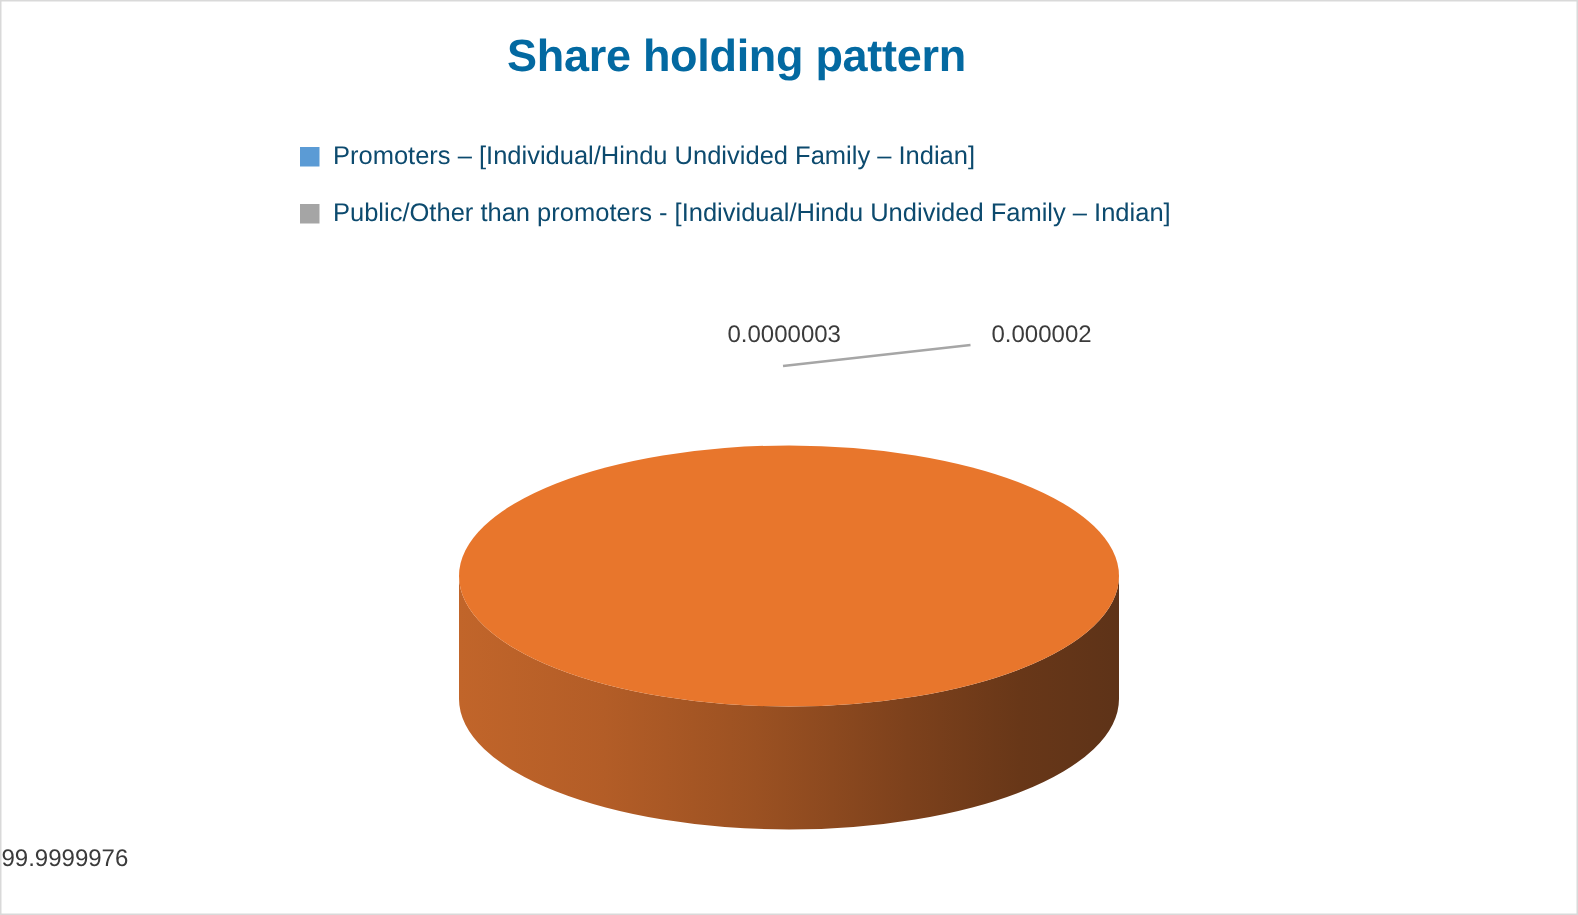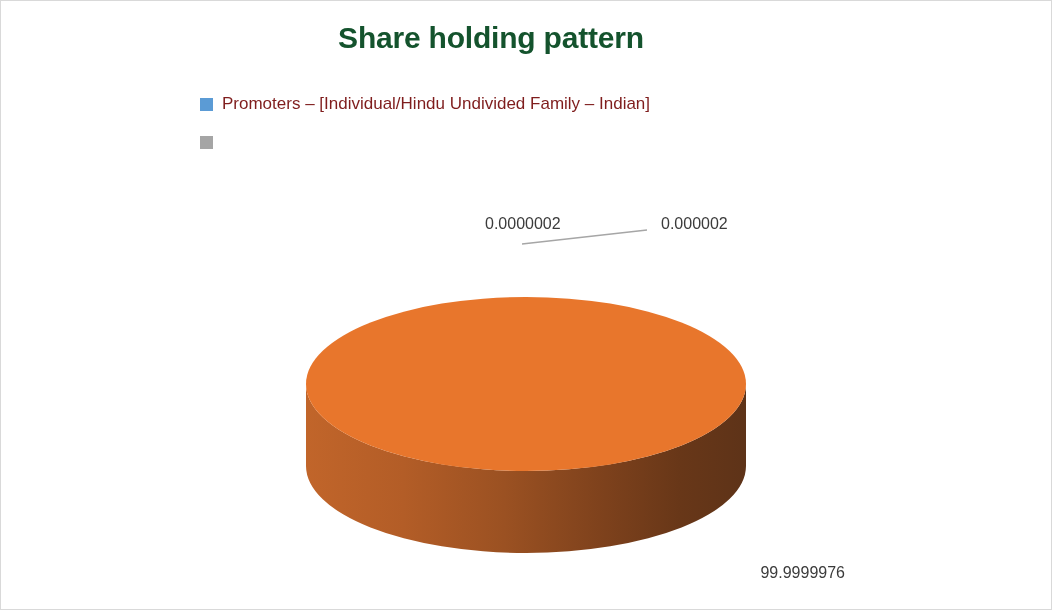--- a/index.html
+++ b/index.html
@@ -21,21 +21,21 @@
   }
   
   #chart-title {
     position: absolute;
     top: 20px;
     left: 0;
     width: 980px;
     text-align: center;
     font-size: 30px;
     font-weight: bold;
-    color: #14532d;
+    color: #0369a1;
     letter-spacing: -0.2px;
   }
   
   #legend {
     position: absolute;
     top: 84px;
     left: 199px;
     width: 760px;
   }
   .legend-item {
@@ -44,21 +44,21 @@
     height: 38px;
   }
   .legend-swatch {
     width: 13px;
     height: 13px;
     flex: 0 0 13px;
     margin-right: 9px;
   }
   .legend-label {
     font-size: 17px;
-    color: #7f1d1d;
+    color: #0c4a6e;
     white-space: nowrap;
   }
   
   #plot-area {
     position: absolute;
     left: 0;
     top: 0;
     width: 1052px;
     height: 610px;
   }
@@ -67,21 +67,21 @@
     font-size: 16px;
     color: #3b3b3b;
     white-space: nowrap;
   }
   #label-slice-0 { left: 484px; top: 214px; }
   #label-slice-2 { left: 660px; top: 214px; }
   #label-slice-1 {
     left: 0;
     top: 563px;
     width: 844px;
-    text-align: right;
+    text-align: left;
   }
   #pie-svg {
     position: absolute;
     left: 0;
     top: 0;
   }
 </style>
 </head>
 <body>
 
@@ -89,20 +89,21 @@
 
   <div id="chart-title">Share holding pattern</div>
 
   <div id="legend">
     <div class="legend-item">
       <span class="legend-swatch" style="background:#5b9bd5"></span>
       <span class="legend-label">Promoters – [Individual/Hindu Undivided Family – Indian]</span>
     </div>
     <div class="legend-item">
       <span class="legend-swatch" style="background:#a5a5a5"></span>
+      <span class="legend-label">Public/Other than promoters - [Individual/Hindu Undivided Family – Indian]</span>
     </div>
   </div>
 
   <div id="plot-area">
 
     <svg id="pie-svg" width="1052" height="610">
       <defs>
         <linearGradient id="sideGrad" x1="0" y1="0" x2="1" y2="0">
           <stop offset="0%" stop-color="#c1652a"></stop>
           <stop offset="22%" stop-color="#b35d27"></stop>
@@ -117,20 +118,20 @@
                L 305 465
                A 220 87 0 0 0 745 465
                L 745 383
                A 220 87 0 0 1 305 383 Z" fill="url(#sideGrad)"></path>
 
       <ellipse cx="525" cy="383" rx="220" ry="87" fill="#e8762c"></ellipse>
 
       <line x1="521" y1="243" x2="646" y2="229" stroke="#a6a6a6" stroke-width="1.6"></line>
     </svg>
 
-    <div class="slice-label" id="label-slice-0">0.0000002</div>
+    <div class="slice-label" id="label-slice-0">0.0000003</div>
 
     <div class="slice-label" id="label-slice-2">0.000002</div>
 
     <div class="slice-label" id="label-slice-1">99.9999976</div>
 
   </div>
 </div>
 
 </body></html>

